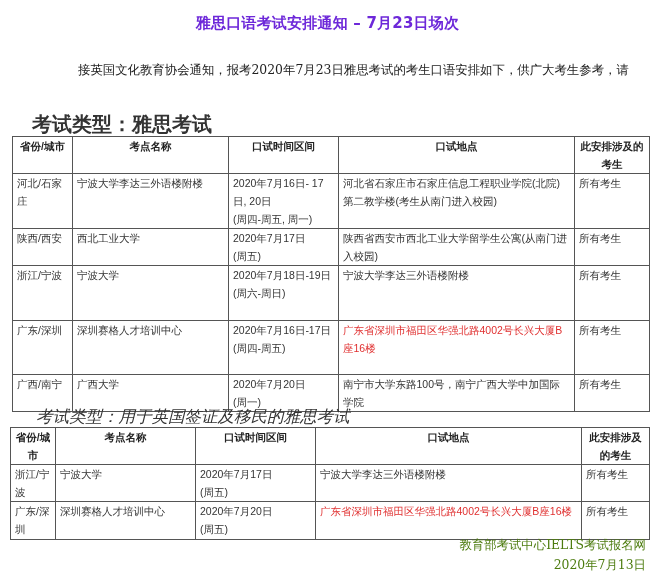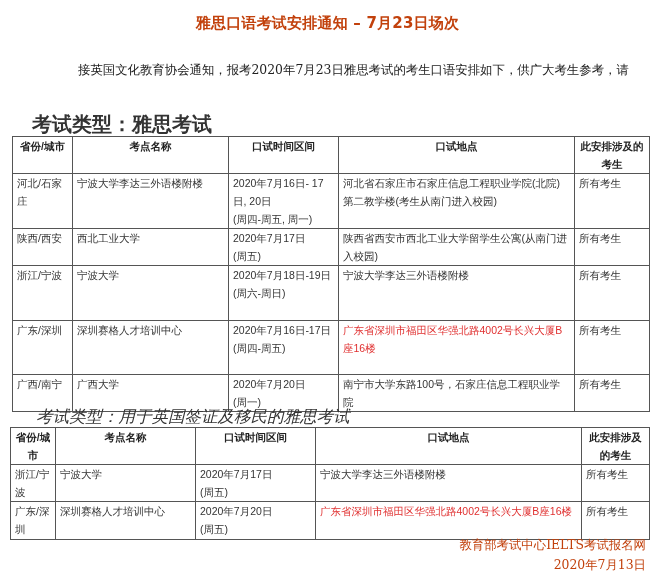--- a/index.html
+++ b/index.html
@@ -2,21 +2,21 @@
 <html><head>
   <meta charset="utf-8">
   <style>
     html, body { margin: 0; padding: 0; background: #ffffff; }
     body {
       width: 655px; height: 583px; position: relative; overflow: hidden;
       font-family: "DejaVu Sans", sans-serif; color: #222;
     }
     .title {
       position: absolute; left: 0; top: 14px; width: 655px; text-align: center;
-      font-size: 15px; font-weight: bold; color: #c2410c; letter-spacing: 0.2px;
+      font-size: 15px; font-weight: bold; color: #6d28d9; letter-spacing: 0.2px;
       font-family: "DejaVu Sans", sans-serif;
     }
     .para {
       position: absolute; left: 10px; width: 640px;
       font-family: "DejaVu Serif", serif; font-size: 12.4px; line-height: 18px; color: #222; margin-left: 28px;
     }
     .para .ind { padding-left: 40px; }
     .sect {
       position: absolute; font-family: "DejaVu Serif", serif; font-weight: bold;
       font-size: 20px; color: #333; line-height: 18px;
@@ -29,21 +29,21 @@
     td, th {
       border: 1px solid #555; vertical-align: top; line-height: 18px;
       padding: 0 4px; font-weight: normal; overflow: hidden;
     }
     th { text-align: center; font-weight: bold; color: #222; }
     td.c { text-align: left; }
     td.l { text-align: left; }
     .red { color: #e03030; }
     .footer {
       position: absolute; right: 9px; text-align: right;
-      font-family: "DejaVu Serif", serif; font-size: 12.4px; color: #c2410c;
+      font-family: "DejaVu Serif", serif; font-size: 12.4px; color: #4d7c0f;
     }
   </style>
 </head>
 <body>
 
 <div class="title">雅思口语考试安排通知 – 7月23日场次</div>
 
 <div class="para" style="top:61px;">
   <div class="ind">接英国文化教育协会通知，报考2020年7月23日雅思考试的考生口语安排如下，供广大考生参考，请</div>
 </div>
@@ -108,21 +108,21 @@
         <td class="l red">广东省深圳市福田区华强北路4002号长兴大厦B座16楼</td>
         <td class="c">所有考生</td>
       </tr>
       <tr style="height: 37px;">
         <td class="c">广西/南宁</td>
         <td class="c">广西大学</td>
         <td class="c">
           <div>2020年7月20日</div>
           <div>(周一)</div>
         </td>
-        <td class="l">南宁市大学东路100号，石家庄信息工程职业学院</td>
+        <td class="l">南宁市大学东路100号，南宁广西大学中加国际学院</td>
         <td class="c">所有考生</td>
       </tr>
     </tbody>
 </table>
 
 <div class="sect s2" style="left:36px; top:408px;font-style:italic;">考试类型：用于英国签证及移民的雅思考试</div>
 
 <table id="t2" style="left:10px; top:427px; width:639px;">
   <colgroup>
     <col style="width:45px">

